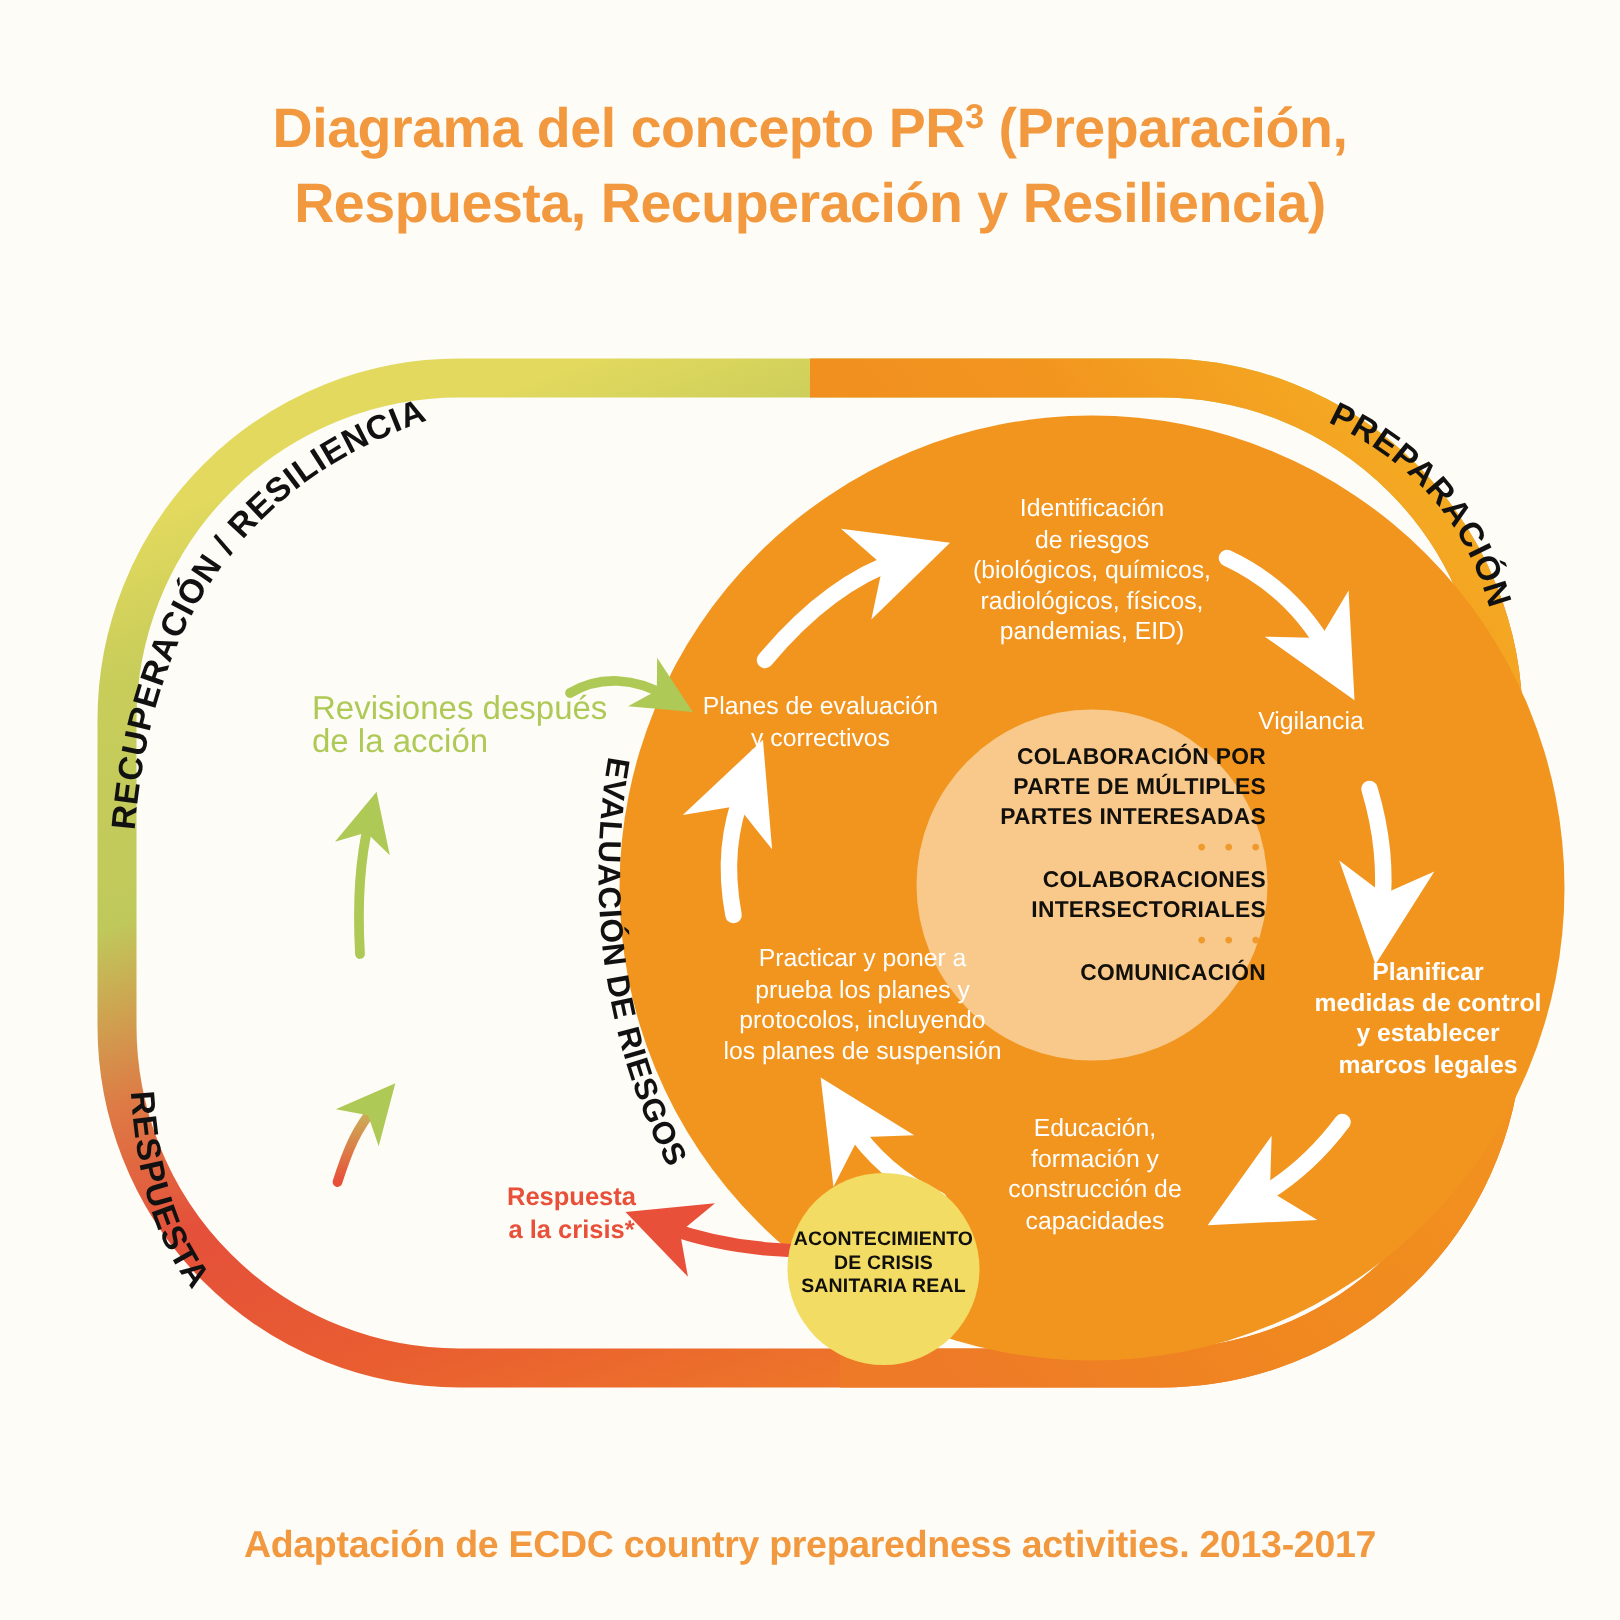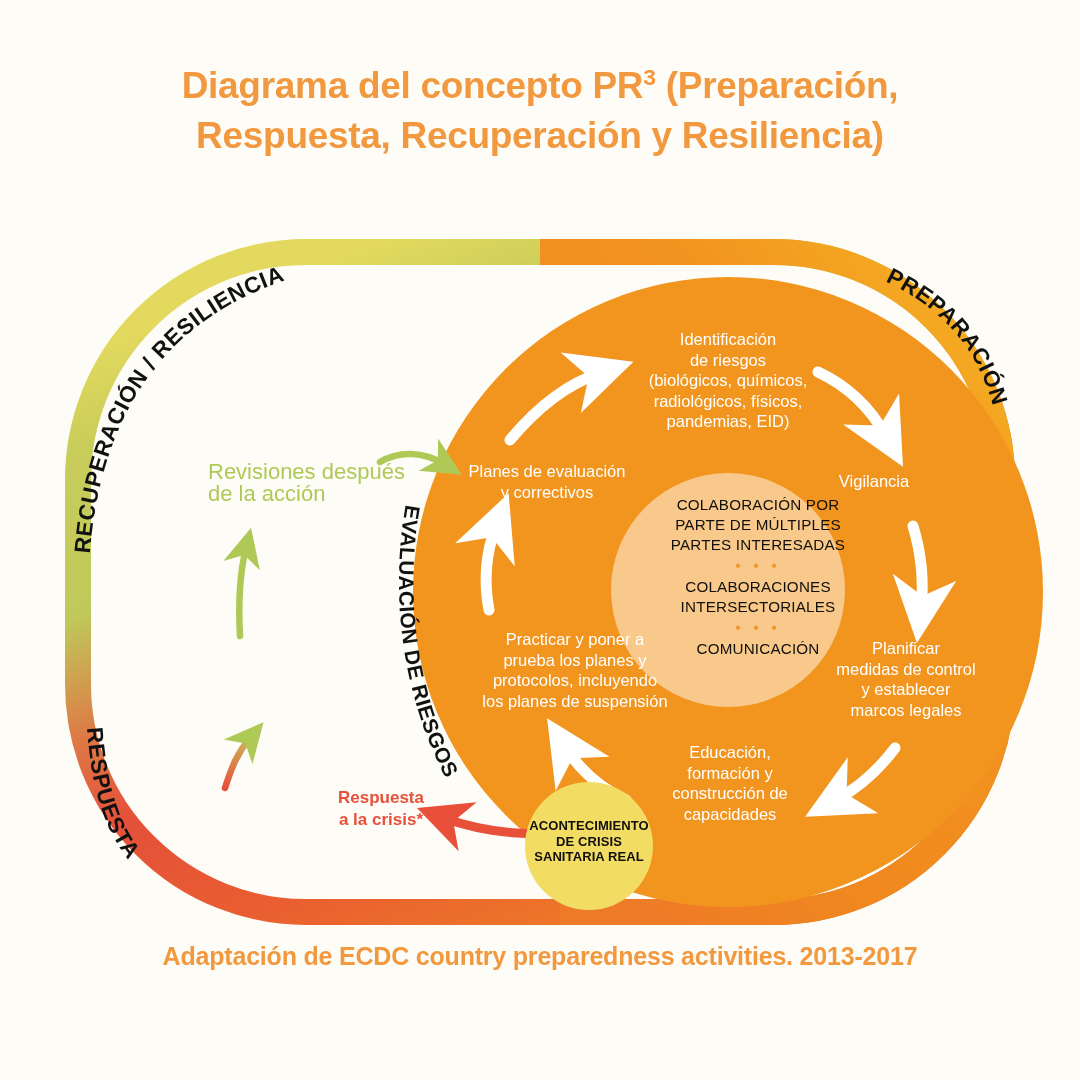--- a/index.html
+++ b/index.html
@@ -21,40 +21,40 @@
     font-size:37px;
     line-height:50px;
     letter-spacing:-0.3px;
     padding:0 96px;
     box-sizing:border-box;
   }
   .title sup{font-size:0.62em;vertical-align:super;}
 
   .caption{
     position:absolute;
-    left:0;right:0;top:942px;
+    left:0;right:0;top:1016px;
     text-align:center;
     color:#F2983E;
     font-weight:bold;
     font-size:25px;
     letter-spacing:-0.2px;
   }
 
   svg.diagram{position:absolute;left:0;top:0;width:1080px;height:1080px;}
 
   
   .lbl{position:absolute;color:#fff;font-size:16.5px;line-height:20.5px;text-align:center;}
   .lbl-green{position:absolute;color:#AFC957;font-size:22px;line-height:22px;}
   .lbl-red{position:absolute;color:#E8503A;font-size:17px;line-height:22px;text-align:center;font-weight:bold;}
 
   .center-txt{
     position:absolute;
-    left:642px;top:495px;width:232px;
-    text-align:center;color:#12100C;
-    font-weight:normal;font-size:15.2px;line-height:20px;
+    left:612px;top:495px;width:232px;
+    text-align:right;color:#12100C;
+    font-weight:bold;font-size:15.2px;line-height:20px;
     letter-spacing:0.2px;
   }
   .dots{color:#F09A2C;letter-spacing:4px;font-size:16px;line-height:22px;}
 
   .crisis-txt{
     position:absolute;left:522px;top:818px;width:134px;
     text-align:center;color:#12100C;font-weight:bold;
     font-size:13px;line-height:15.5px;letter-spacing:0.1px;
   }
 </style>
@@ -162,21 +162,21 @@
 
     <circle cx="589" cy="846" r="64" fill="#F2DC63"></circle>
   </svg>
 
   <div class="lbl" style="left:452px;top:461px;width:190px;text-align:center;">Planes de evaluación<br>y correctivos</div>
 
   <div class="lbl" style="left:614px;top:329px;width:228px;">Identificación<br>de riesgos<br>(biológicos, químicos,<br>radiológicos, físicos,<br>pandemias, EID)</div>
 
   <div class="lbl" style="left:804px;top:471px;width:140px;">Vigilancia</div>
 
-  <div class="lbl" style="left:818px;top:638px;width:176px;">Planificar<br>medidas de control<br>y establecer<br>marcos legales</div>
+  <div class="lbl" style="left:864px;top:638px;width:176px;font-weight:bold;">Planificar<br>medidas de control<br>y establecer<br>marcos legales</div>
 
   <div class="lbl" style="left:640px;top:742px;width:180px;">Educación,<br>formación y<br>construcción de<br>capacidades</div>
 
   <div class="lbl" style="left:452px;top:629px;width:206px;text-align:center;margin-left:20px;">Practicar y poner a<br>prueba los planes y<br>protocolos, incluyendo<br>los planes de suspensión</div>
 
   <div class="center-txt">
     <div>COLABORACIÓN POR</div>
     <div>PARTE DE MÚLTIPLES</div>
     <div>PARTES INTERESADAS</div>
     <div class="dots">• • •</div>

